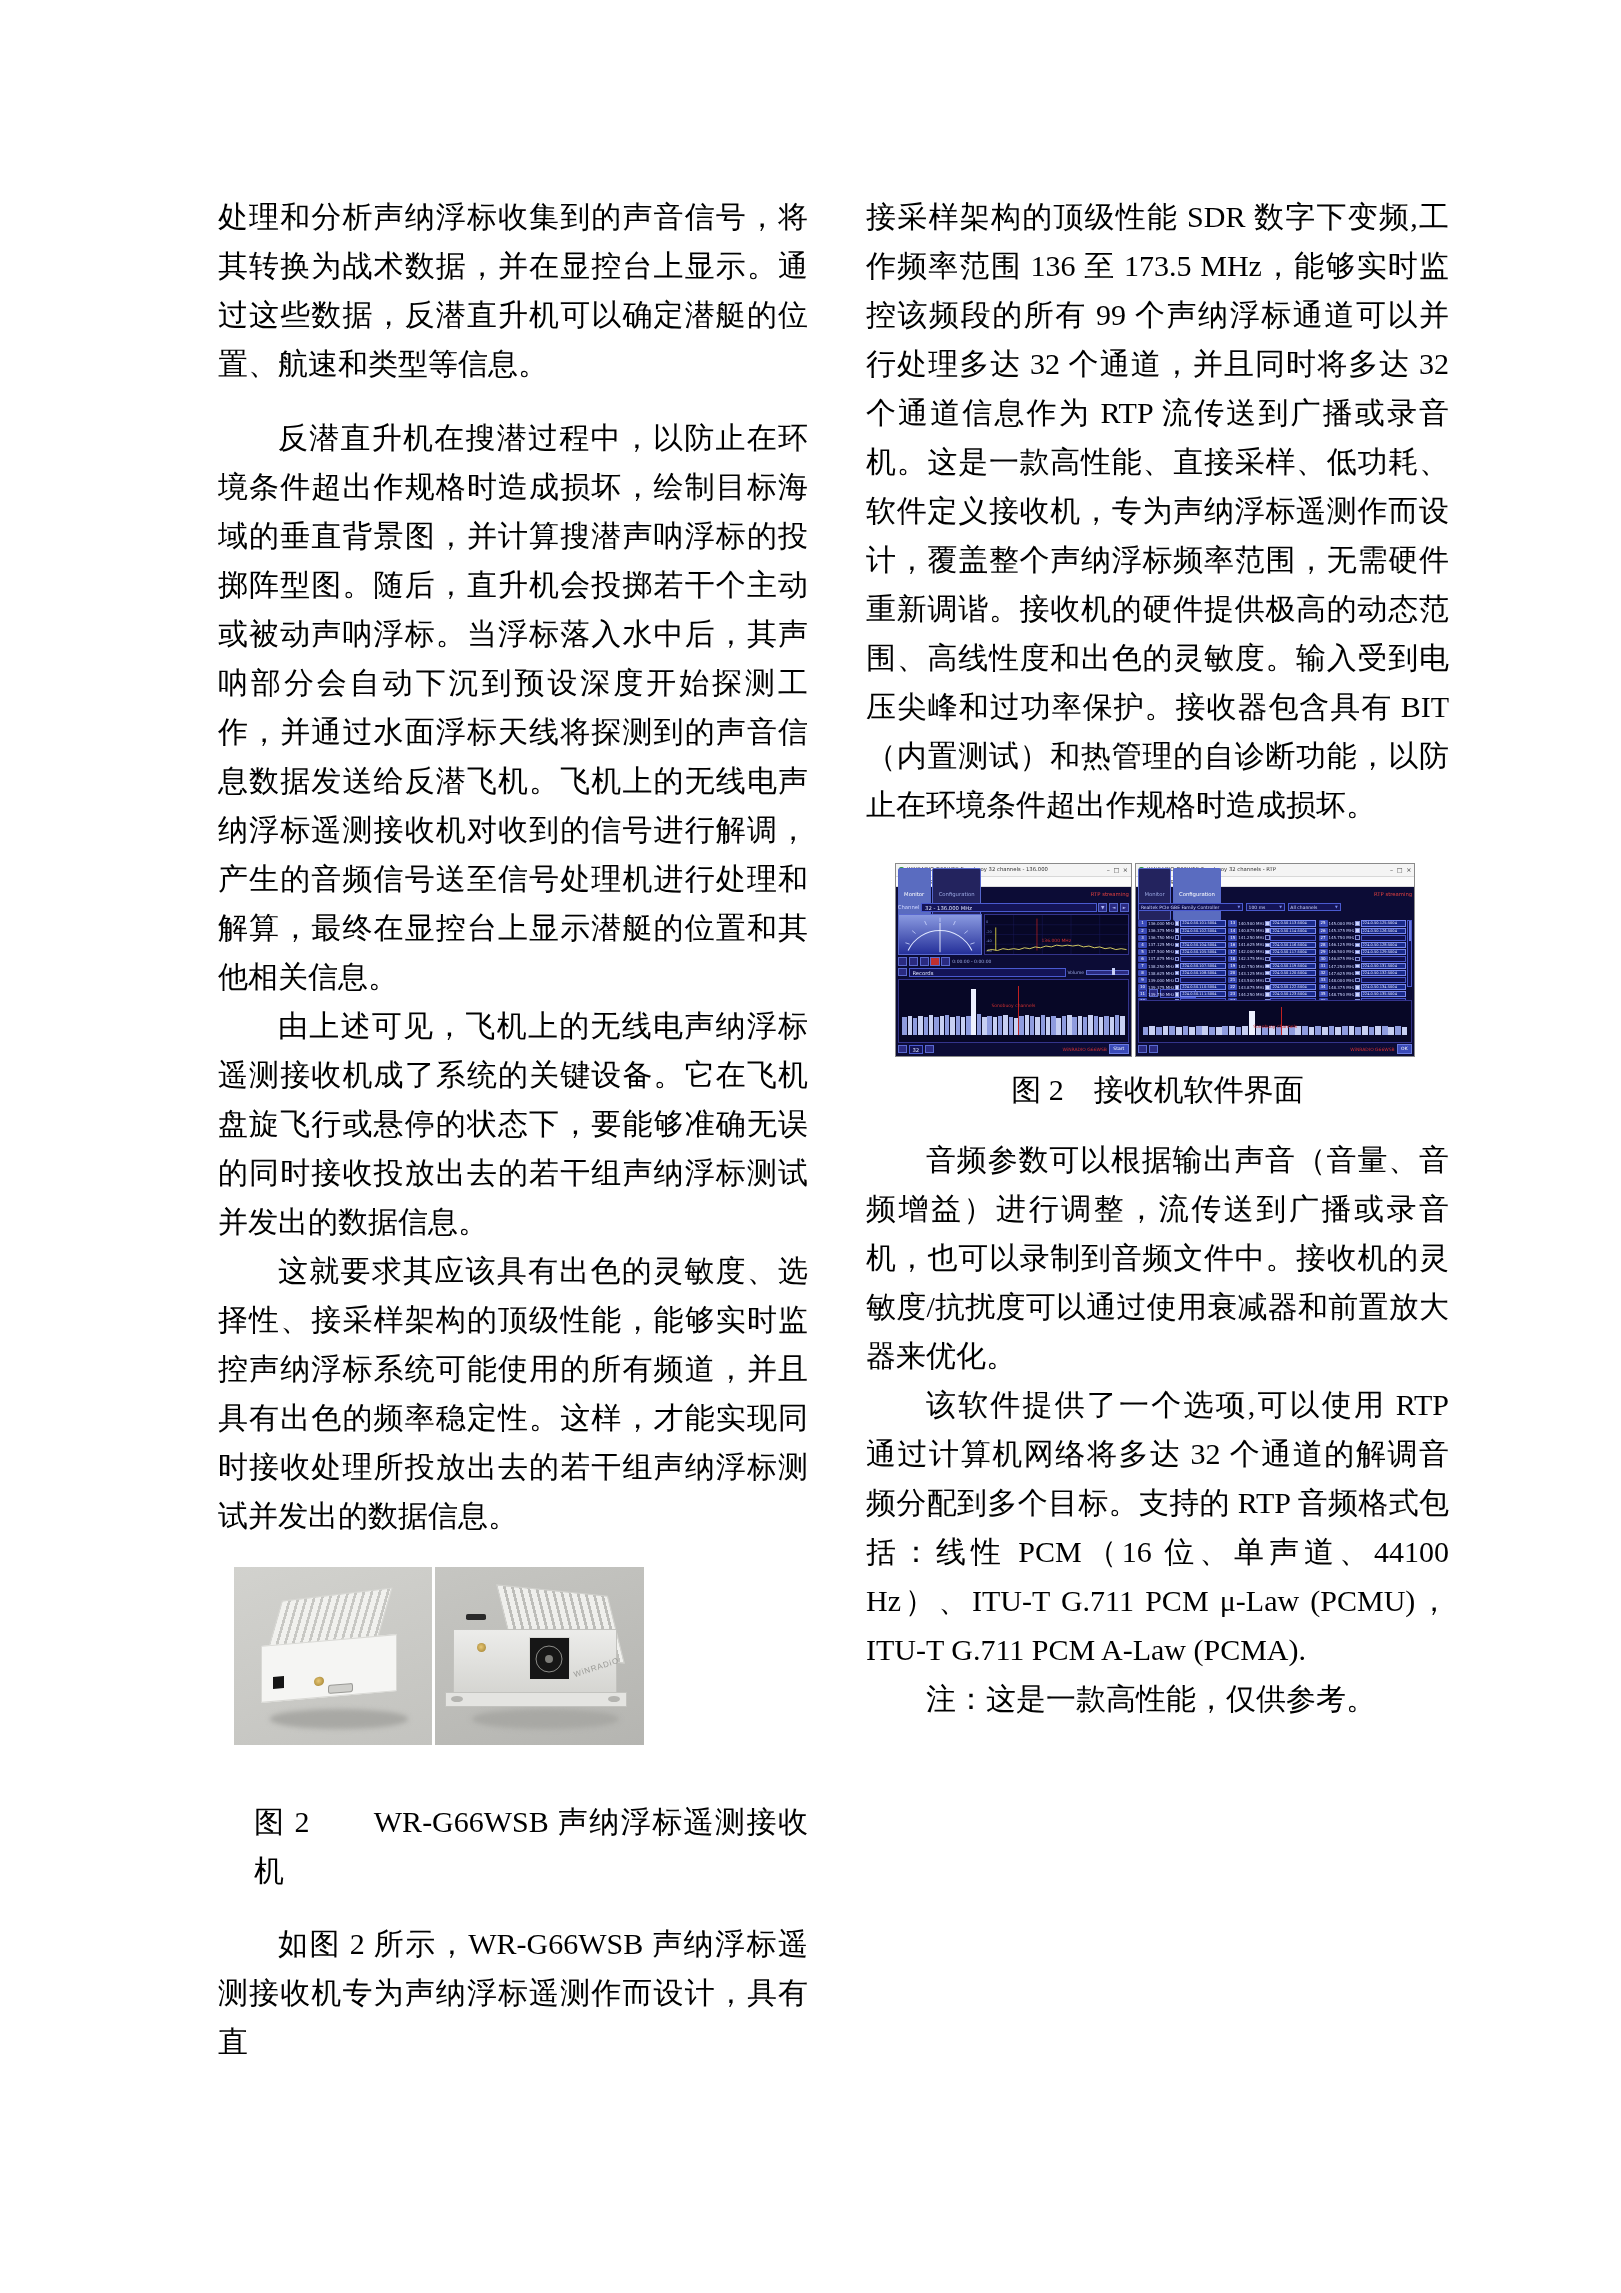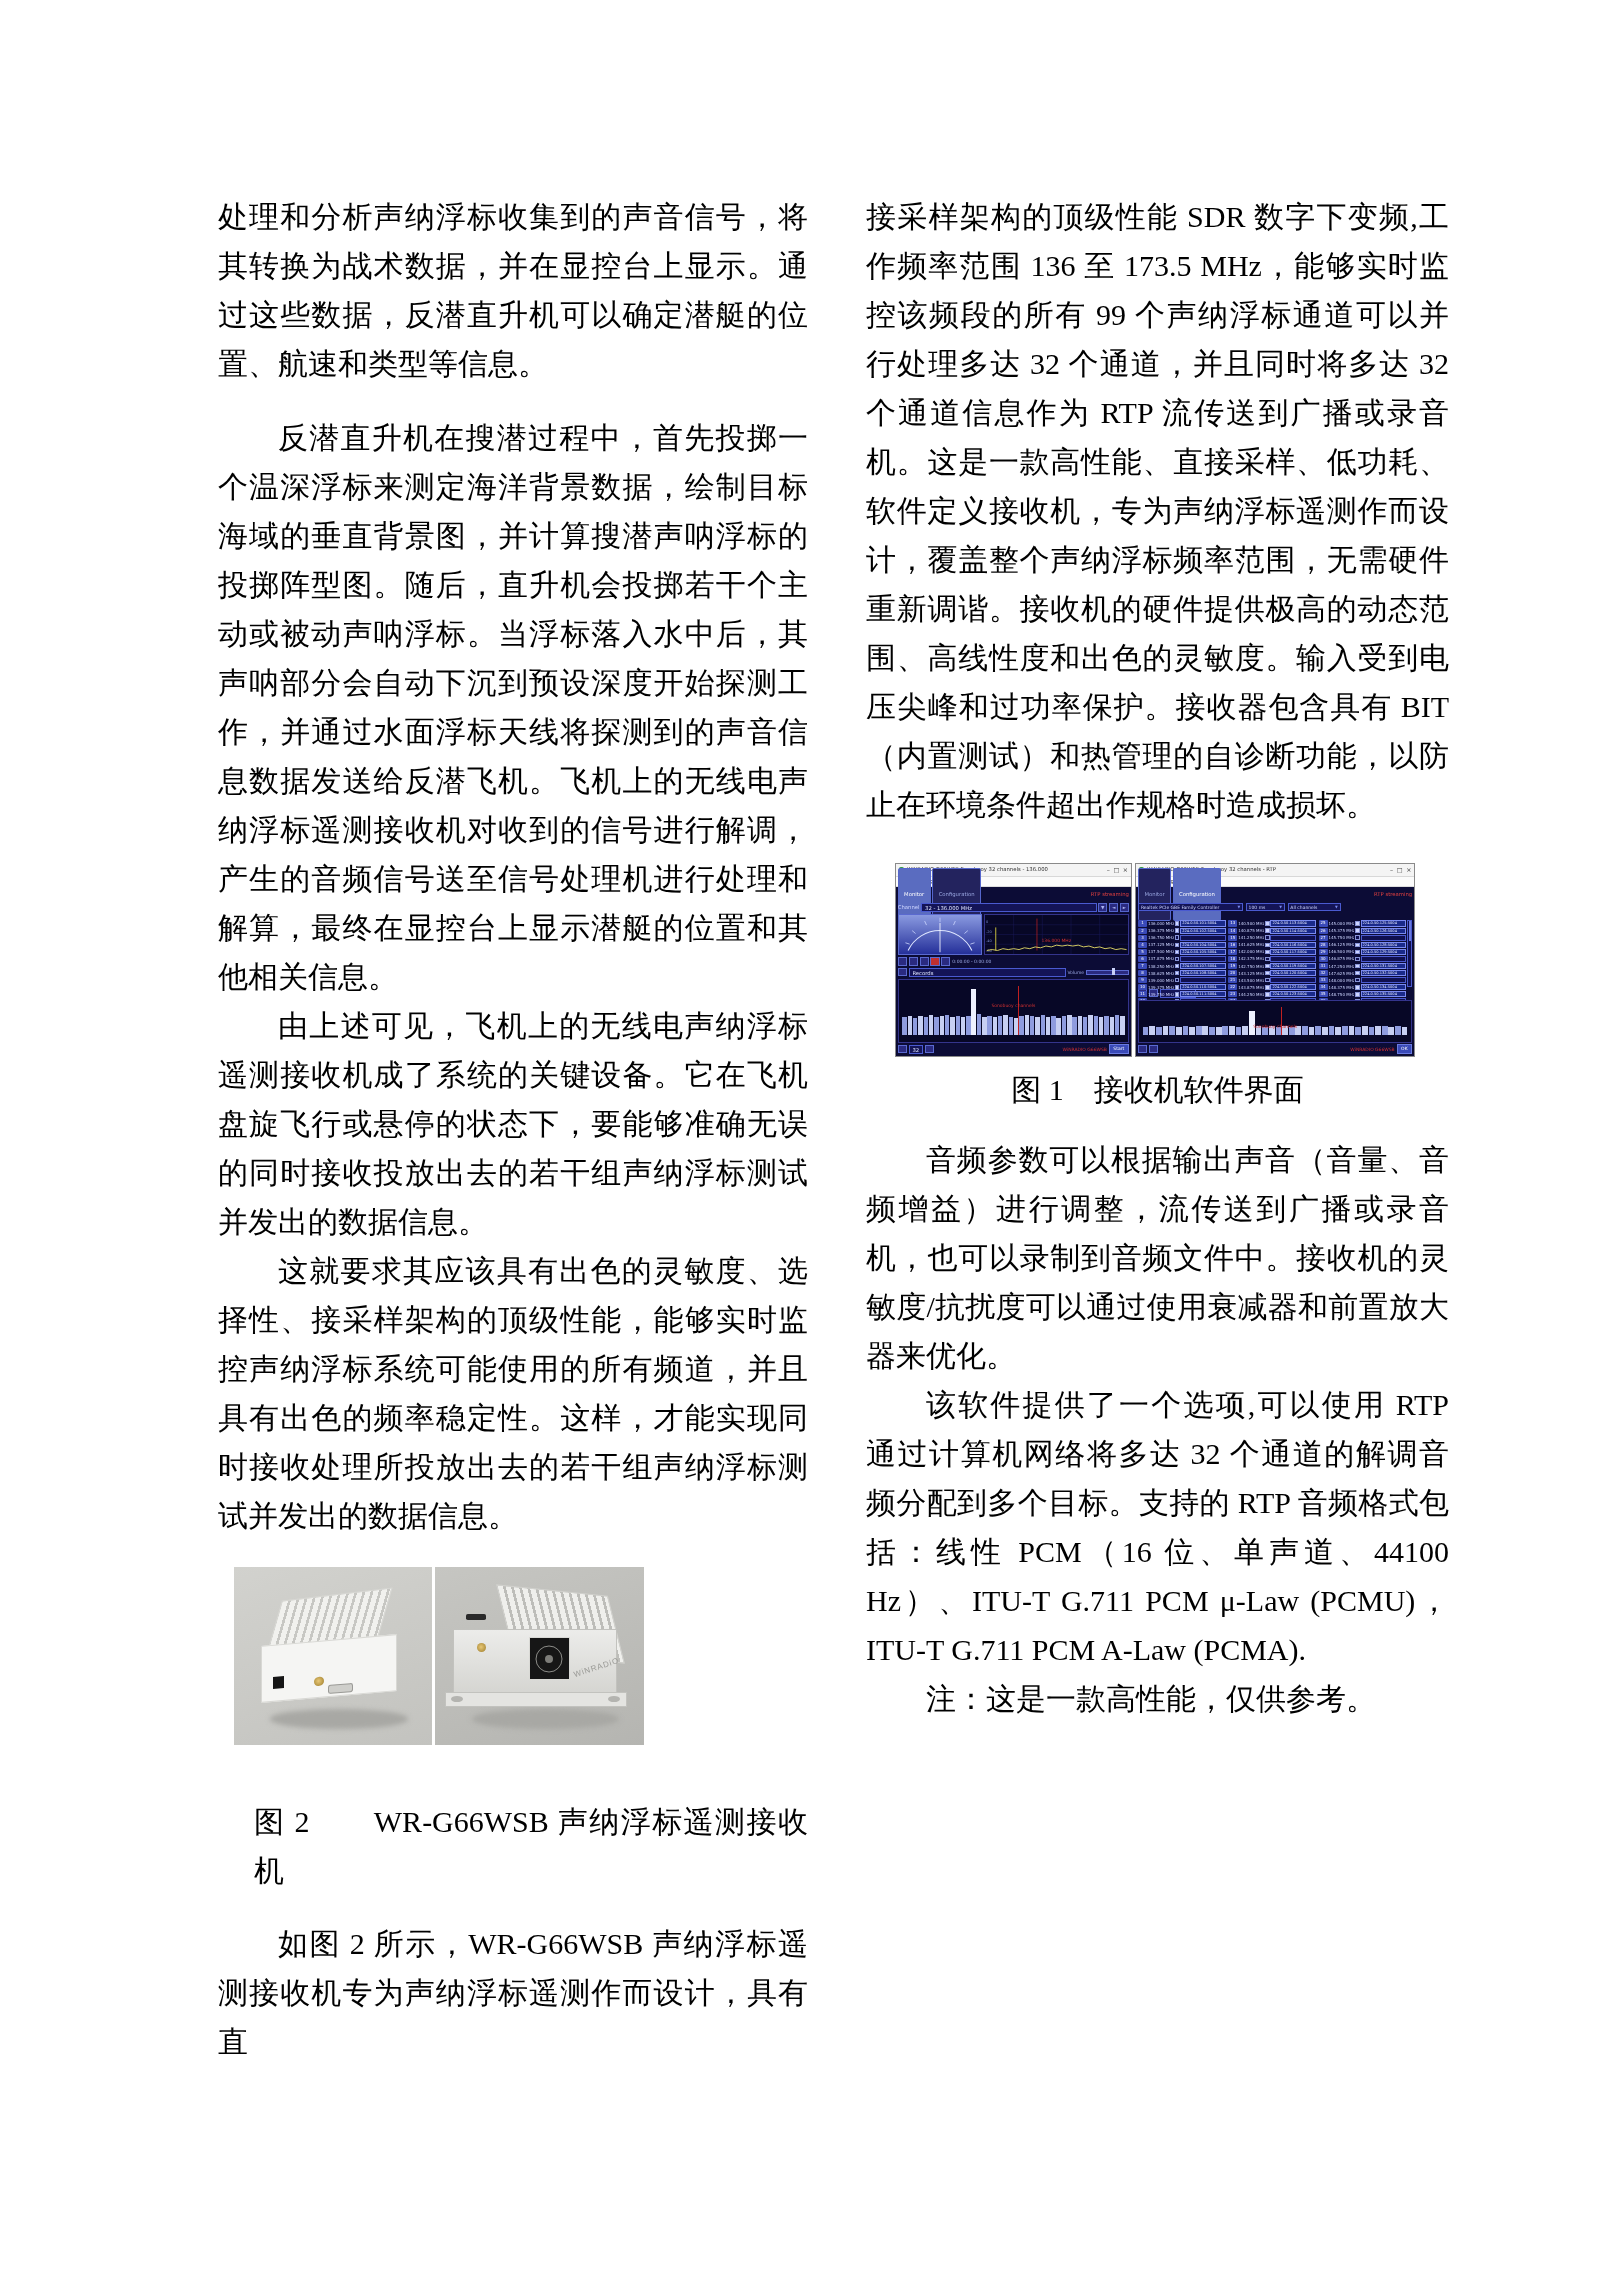--- a/index.html
+++ b/index.html
@@ -127,21 +127,21 @@
   .vscroll{position:absolute;right:0;top:5.3px;bottom:0;width:5.3px;background:#101050;border:0.9px solid #4a5ad0;box-sizing:border-box;}
   .vthumb{position:absolute;top:0.9px;left:0.9px;width:1.8px;height:30%;background:#6a7ae0;}
 </style>
 </head>
 <body>
 
 <div class="page">
 
   <div class="col" id="col-left">
     <p class="para gap-b">处理和分析声纳浮标收集到的声音信号，将其转换为战术数据，并在显控台上显示。通过这些数据，反潜直升机可以确定潜艇的位置、航速和类型等信息。</p>
-    <p class="para indent">反潜直升机在搜潜过程中，首先投掷一个温深浮标来测定海洋背景数据，绘制目标海域的垂直背景图，并计算搜潜声呐浮标的投掷阵型图。随后，直升机会投掷若干个主动或被动声呐浮标。当浮标落入水中后，其声呐部分会自动下沉到预设深度开始探测工作，并通过水面浮标天线将探测到的声音信息数据发送给反潜飞机。飞机上的无线电声纳浮标遥测接收机对收到的信号进行解调，产生的音频信号送至信号处理机进行处理和解算，最终在显控台上显示潜艇的位置和其他相关信息。</p>
+    <p class="para indent">反潜直升机在搜潜过程中，以防止在环境条件超出作规格时造成损坏，绘制目标海域的垂直背景图，并计算搜潜声呐浮标的投掷阵型图。随后，直升机会投掷若干个主动或被动声呐浮标。当浮标落入水中后，其声呐部分会自动下沉到预设深度开始探测工作，并通过水面浮标天线将探测到的声音信息数据发送给反潜飞机。飞机上的无线电声纳浮标遥测接收机对收到的信号进行解调，产生的音频信号送至信号处理机进行处理和解算，最终在显控台上显示潜艇的位置和其他相关信息。</p>
     <p class="para indent">由上述可见，飞机上的无线电声纳浮标遥测接收机成了系统的关键设备。它在飞机盘旋飞行或悬停的状态下，要能够准确无误的同时接收投放出去的若干组声纳浮标测试并发出的数据信息。</p>
     <p class="para indent">这就要求其应该具有出色的灵敏度、选择性、接采样架构的顶级性能，能够实时监控声纳浮标系统可能使用的所有频道，并且具有出色的频率稳定性。这样，才能实现同时接收处理所投放出去的若干组声纳浮标测试并发出的数据信息。</p>
 
     <div id="fig2">
       <div class="photo photo-a">
         <div class="shadow"></div>
         <div class="devA">
           <div class="finsA"></div>
           <div class="bodyA">
             <div class="pwrA"></div>
@@ -724,19 +724,19 @@
           <div class="statusrow">
             <span class="chip"></span>
             <span class="chip"></span>
             <span class="brandred">WiNRADIO G66WSB</span>
             <span class="btn">OK</span>
           </div>
         </div>
       </div>
     </div>
 
-    <p class="para caption center">图 1　接收机软件界面</p>
+    <p class="para caption center">图 2　接收机软件界面</p>
     <p class="para indent">音频参数可以根据输出声音（音量、音频增益）进行调整，流传送到广播或录音机，也可以录制到音频文件中。接收机的灵敏度/抗扰度可以通过使用衰减器和前置放大器来优化。</p>
     <p class="para indent">该软件提供了一个选项,可以使用 RTP 通过计算机网络将多达 32 个通道的解调音频分配到多个目标。支持的 RTP 音频格式包括：线性 PCM（16 位、单声道、44100 Hz）、ITU-T G.711 PCM μ-Law (PCMU)，ITU-T G.711 PCM A-Law (PCMA).</p>
     <p class="para indent">注：这是一款高性能，仅供参考。</p>
   </div>
 </div>
 
 
 </body></html>

